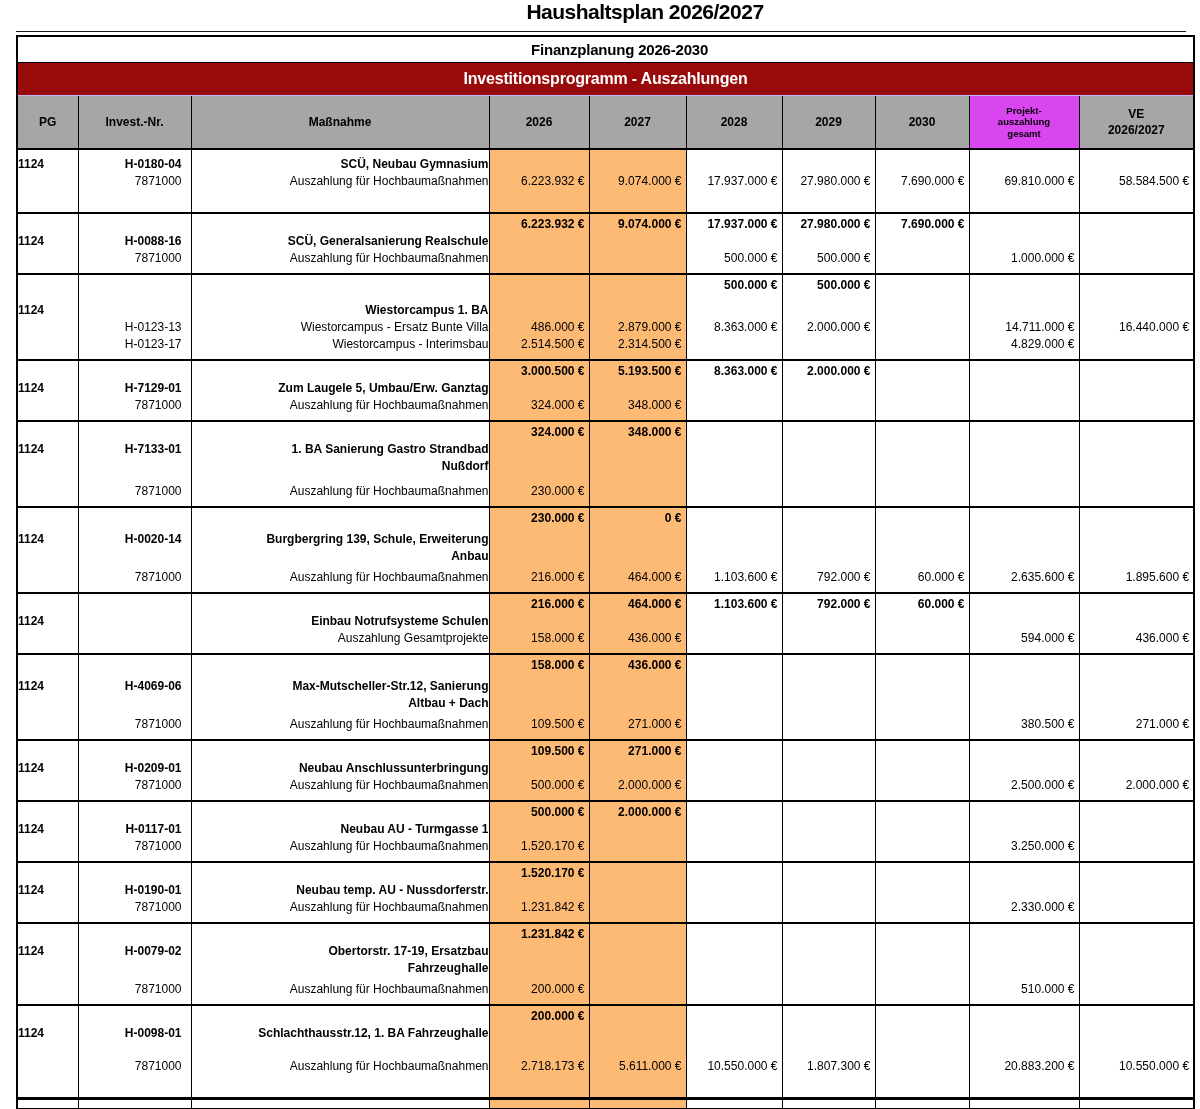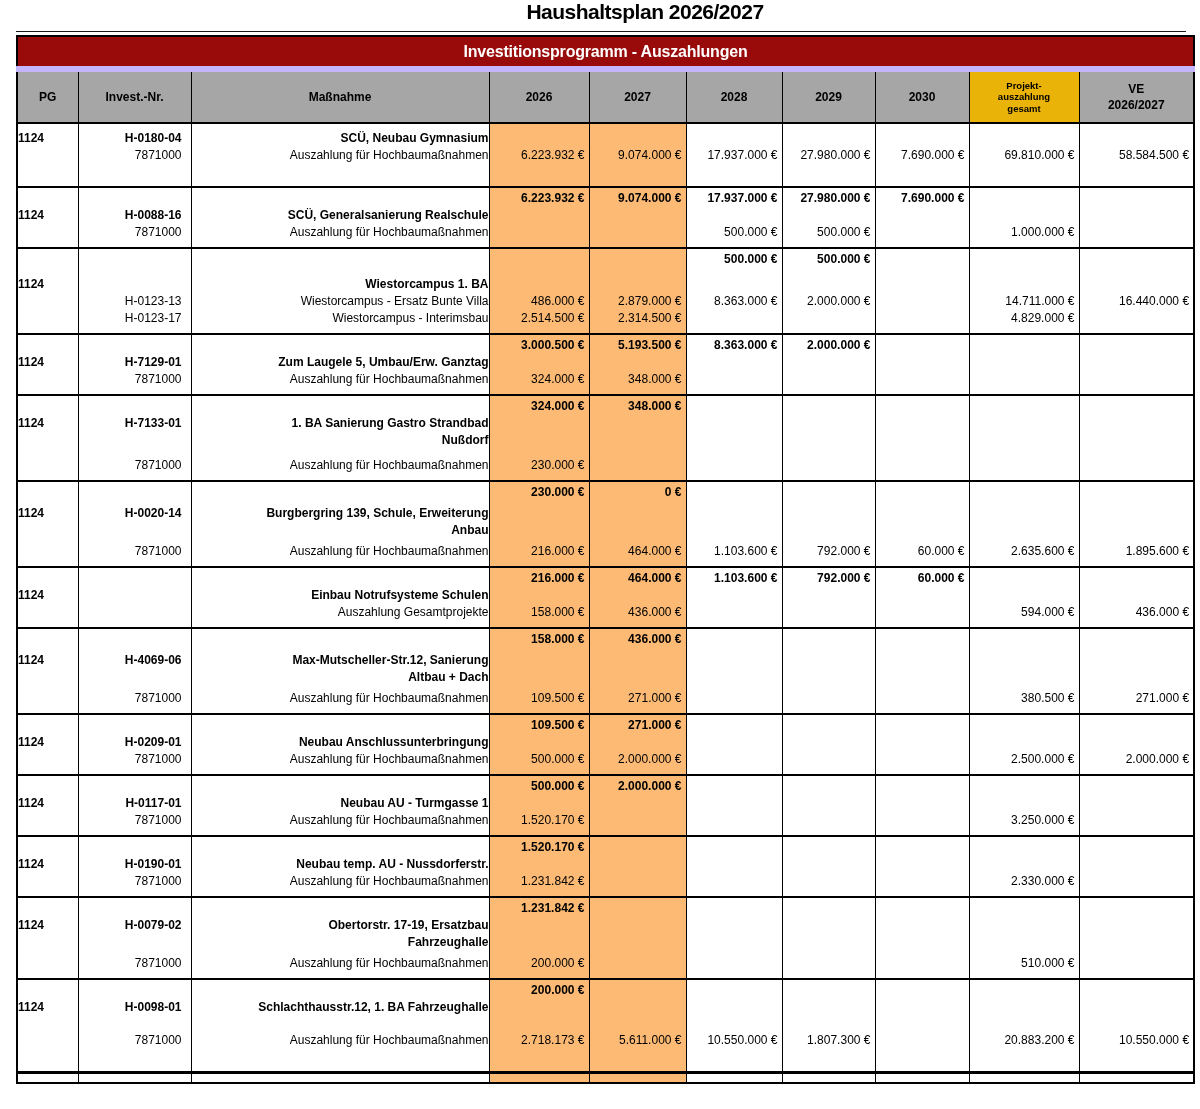--- a/index.html
+++ b/index.html
@@ -7,26 +7,26 @@
               font-family:"Liberation Sans","DejaVu Sans",sans-serif; color:#000; }
   .page { width:1200px; height:1109px; overflow:hidden; }
   .doc-title { height:31px; text-align:center; text-indent:90px;
                font-size:21px; font-weight:bold; letter-spacing:-0.5px; }
   .top-rule { margin:0 14px 3px 16px; height:1px; background:#1a1a1a; }
   table.fin { margin-left:16px; width:1177px; table-layout:fixed; border-collapse:collapse;
               border:2px solid #000; }
   td.sub { height:26px; text-align:center; vertical-align:middle; font-size:15px;
            font-weight:bold; letter-spacing:-0.2px; border-bottom:1px solid #000; text-indent:28px; }
   td.ban { height:33px; text-align:center; vertical-align:middle; font-size:16px;
-           font-weight:bold; color:#fff; background:#990a0a; border-bottom:6px solid #c4b5fd;
+           font-weight:bold; color:#fff; background:#990a0a; border-bottom:1px solid #c4b5fd;
            letter-spacing:-0.2px; }
   tr.hdr th { background:#a6a6a6; height:54px; vertical-align:middle; text-align:center;
               font-size:12px; font-weight:bold; border-left:1px solid #000;
               border-bottom:2px solid #000; }
-  tr.hdr th.c8 { background:#eab308; font-size:9.5px; line-height:11.5px; }
+  tr.hdr th.c8 { background:#d946ef; font-size:9.5px; line-height:11.5px; }
   tr.hdr th.c9 { line-height:16px; }
   th.c0, td.c0 { border-left:none; }
   th.c8, td.c8, th.c9, td.c9 { border-left-width:3px; }
   tr.grp td { border-left:1px solid #000; border-top:2px solid #000; vertical-align:top;
               padding:2px 0 6px 0; }
   tr.grp:last-child td { border-top:3px solid #000; }
   tr.grp td.c3, tr.grp td.c4 { background:#fdba74;margin-left:28px; }
   .ln { height:17px; line-height:17px; font-size:12px; white-space:nowrap;
         text-align:right; padding-right:4px; }
   td.c0 .ln { text-align:left; padding-right:0; }
@@ -49,20 +49,23 @@
       <col style="width:100px">
         <col style="width:97px">
         <col style="width:96px">
       <col style="width:93px">
         <col style="width:94px">
         <col style="width:110px">
       <col style="width:115px">
     </colgroup>
     <tbody>
       <tr>
+        <td class="sub" colspan="10">Finanzplanung 2026-2030</td>
+      </tr>
+      <tr>
         <td class="ban" colspan="10">Investitionsprogramm - Auszahlungen</td>
       </tr>
       <tr class="hdr">
         <th class="c0">PG</th>
         <th class="c1">Invest.-Nr.</th>
         <th class="c2">Maßnahme</th>
         <th class="c3">2026</th>
         <th class="c4">2027</th>
         <th class="c5">2028</th>
         <th class="c6">2029</th>

